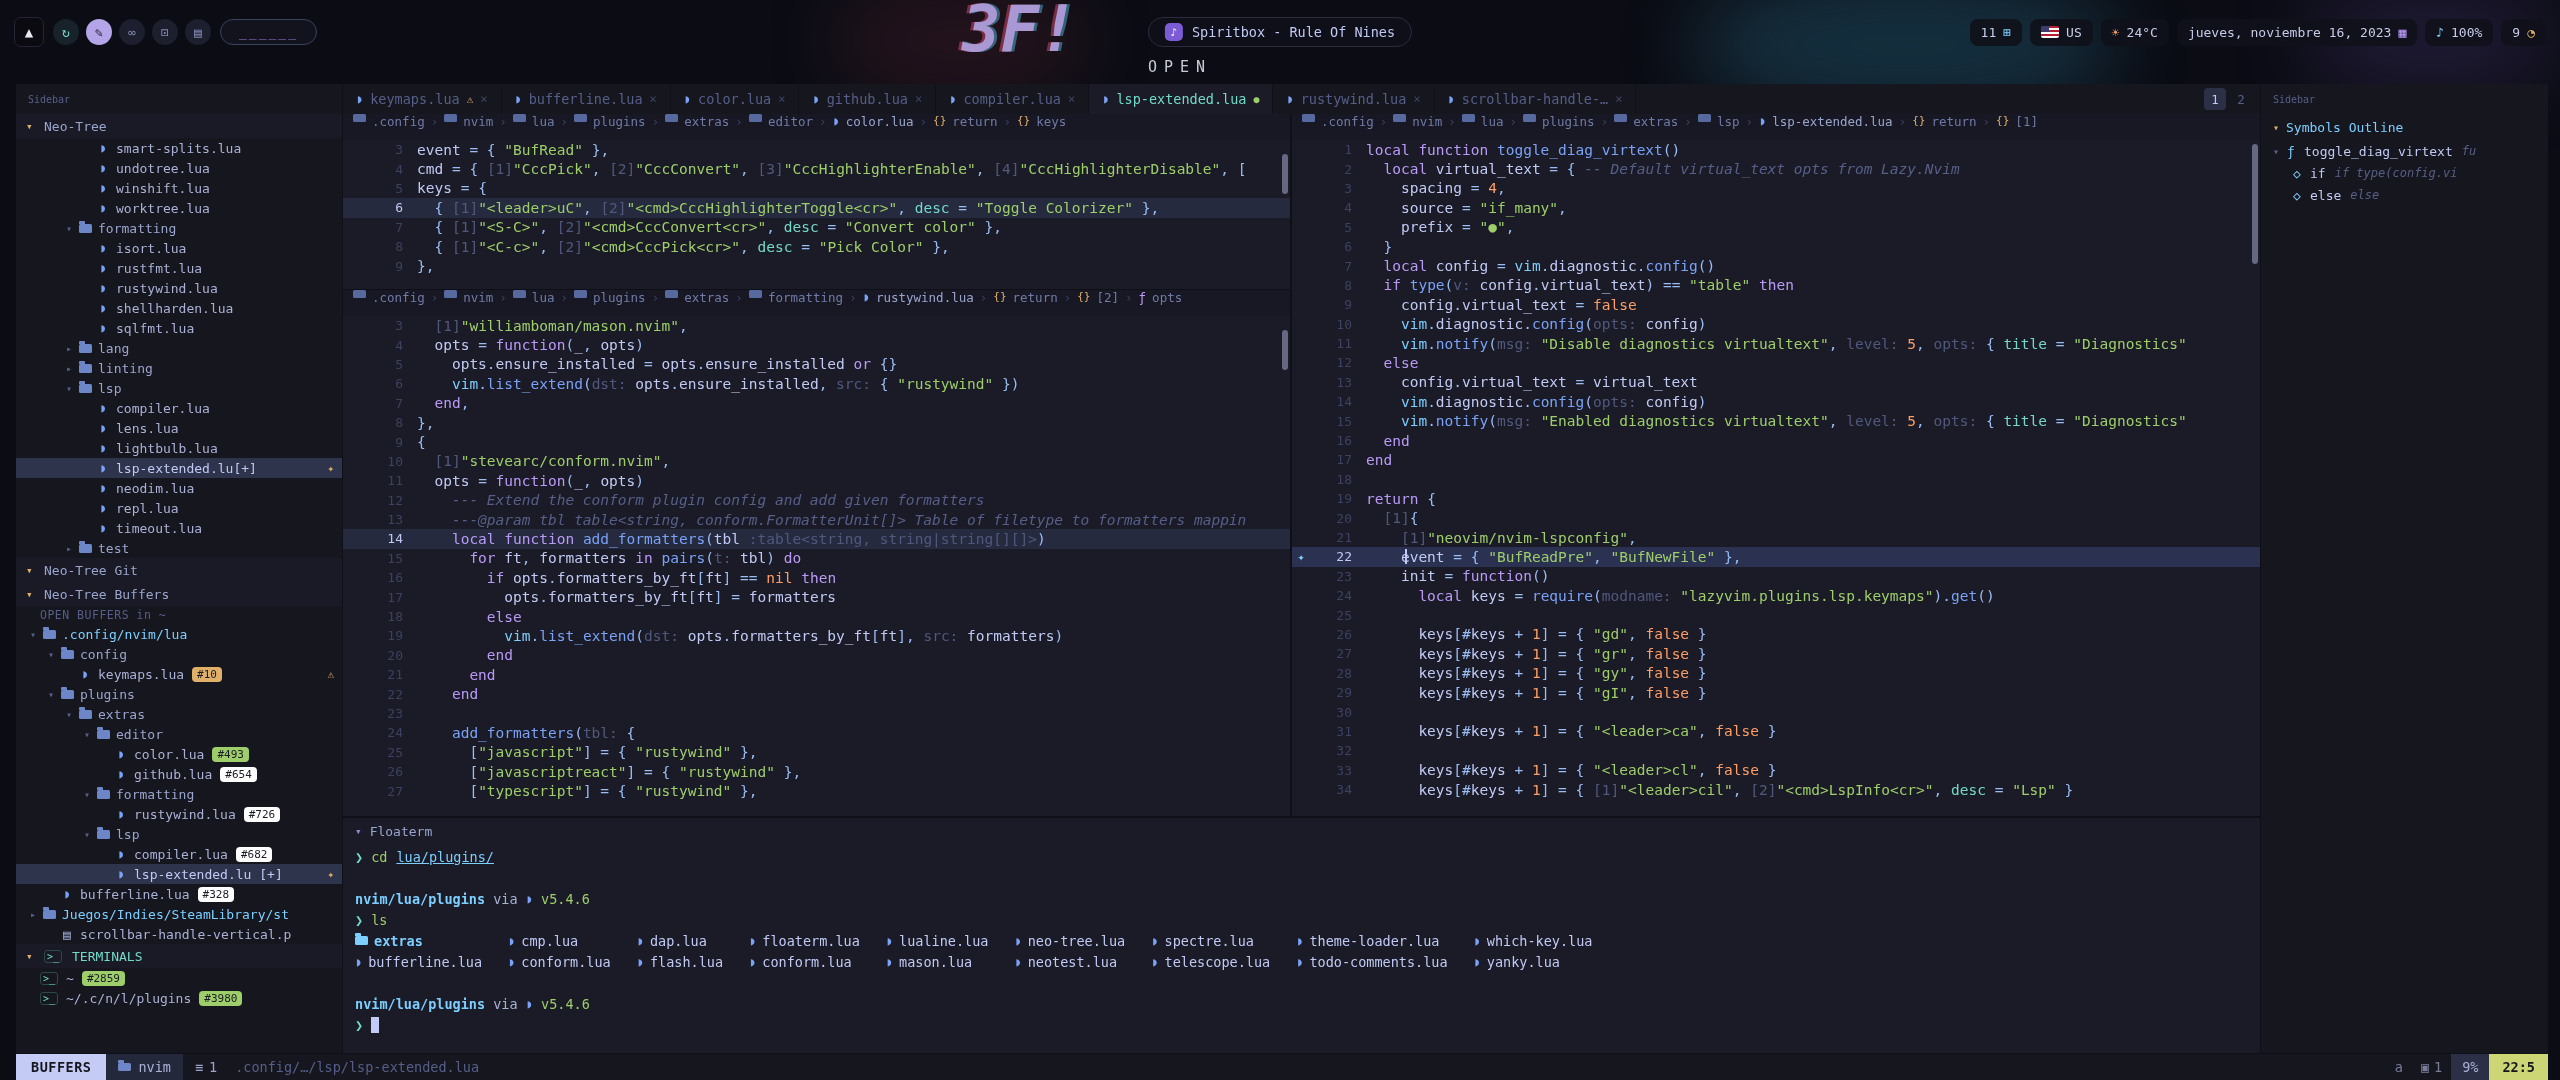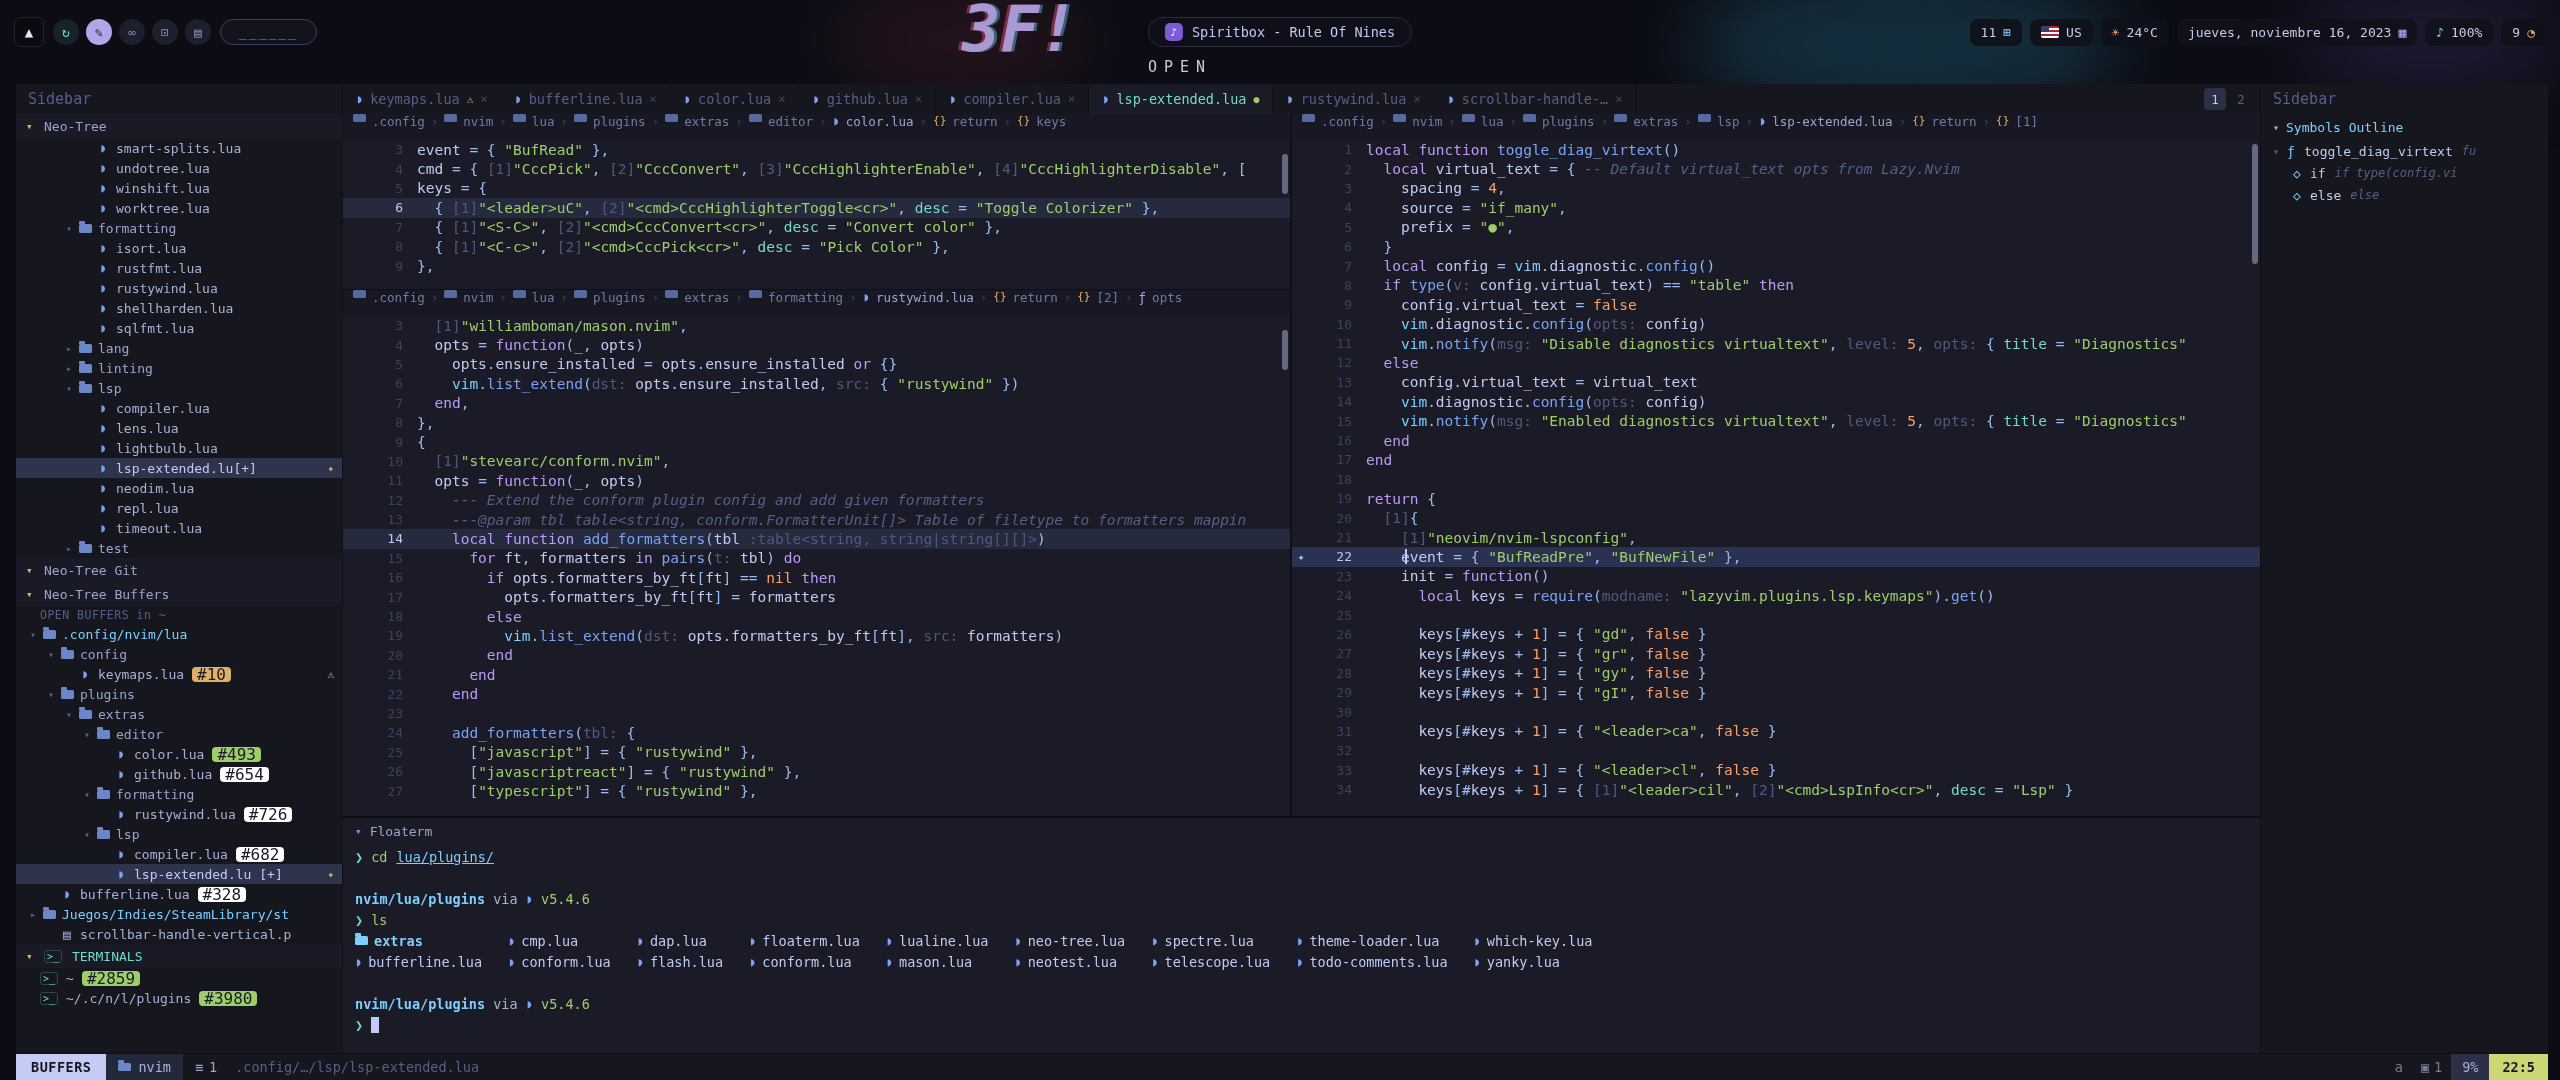--- a/index.html
+++ b/index.html
@@ -34,38 +34,38 @@
   .flag{width:18px;height:12px;border-radius:2px;position:relative;overflow:hidden;
     background:repeating-linear-gradient(#b22234 0 2px,#ffffff 2px 4px)}
   .flag::after{content:"";position:absolute;left:0;top:0;width:8px;height:6px;background:#3c3b6e}
   
   .win{position:absolute;left:16px;top:84px;right:12px;bottom:0;background:#16161e;
     display:flex;flex-direction:column;z-index:4}
   .main{flex:1;display:flex;overflow:hidden}
   .sb{width:327px;background:#16161e;display:flex;flex-direction:column;overflow:hidden}
   .sb-left{border-right:1px solid #0f0f17}
   .sb-right{width:288px;border-left:1px solid #0f0f17}
-  .panel-title{height:30px;display:flex;align-items:center;padding-left:12px;color:#565f89;font-size:15px}
+  .panel-title{height:30px;display:flex;align-items:center;padding-left:12px;color:#565f89;font-size:10px}
   .sb-body{flex:1;overflow:hidden}
   .shead{height:24px;display:flex;align-items:center;gap:6px;padding-left:10px;font-size:13px;
     color:#9aa5ce;background:#191a26}
   .shead .chev{color:#e0af68;width:12px;font-size:11px}
   .shead.term{color:#73daca}
   .ctx-row{height:18px;display:flex;align-items:center;padding-left:24px;color:#565f89;font-size:11.5px;letter-spacing:.5px}
   .trow{height:20px;display:flex;align-items:center;font-size:13px;color:#a9b1d6;white-space:nowrap;overflow:hidden}
   .trow.sel{background:#2f344d;color:#c0caf5}
   .trow .chev{width:14px;color:#565f89;font-size:10px;text-align:center;flex:0 0 14px}
   .icf{display:inline-block;width:13px;height:9px;background:#6d86c8;border-radius:1.5px;position:relative;flex:0 0 13px}
   .icf::before{content:"";position:absolute;top:-3px;left:0;width:6px;height:3px;background:inherit;border-radius:1px 1px 0 0}
   .moon{color:#7aa2f7;font-size:12px}
   .fico{width:18px;text-align:center;flex:0 0 18px}
   .trow .lbl{margin-left:4px}
   .lbl.fold{color:#9aa5ce}
   .lbl.root{color:#7dcfff}
-  .badge{font-size:16px;border-radius:4px;padding:0 5px;margin-left:8px;color:#1a1b26;line-height:15px}
+  .badge{font-size:11px;border-radius:4px;padding:0 5px;margin-left:8px;color:#1a1b26;line-height:15px}
   .badge.green{background:#9ece6a}.badge.purple{background:#ffffff}.badge.yellow{background:#e0af68}
   .warn-ic{color:#e0af68;font-size:11px;margin-left:auto;margin-right:8px}
   .bulb-ic{color:#e0af68;font-size:11px;margin-left:auto;margin-right:8px}
   .term-ic{color:#73daca;font-size:10px;border:1px solid #2a4a44;border-radius:3px;padding:0 2px;margin-right:4px}
   
   .center{flex:1;display:flex;flex-direction:column;overflow:hidden;background:#1a1b26}
   .tabline{height:30px;background:#16161e;display:flex;align-items:center;font-size:13.5px;flex:0 0 30px}
   .tab{display:flex;align-items:center;gap:7px;padding:0 13px;height:100%;border-right:1px solid #101017;color:#565f89}
   .tab.active{background:#1a1b26;color:#73daca}
   .tab .close{color:#3f4668;font-size:12px}

